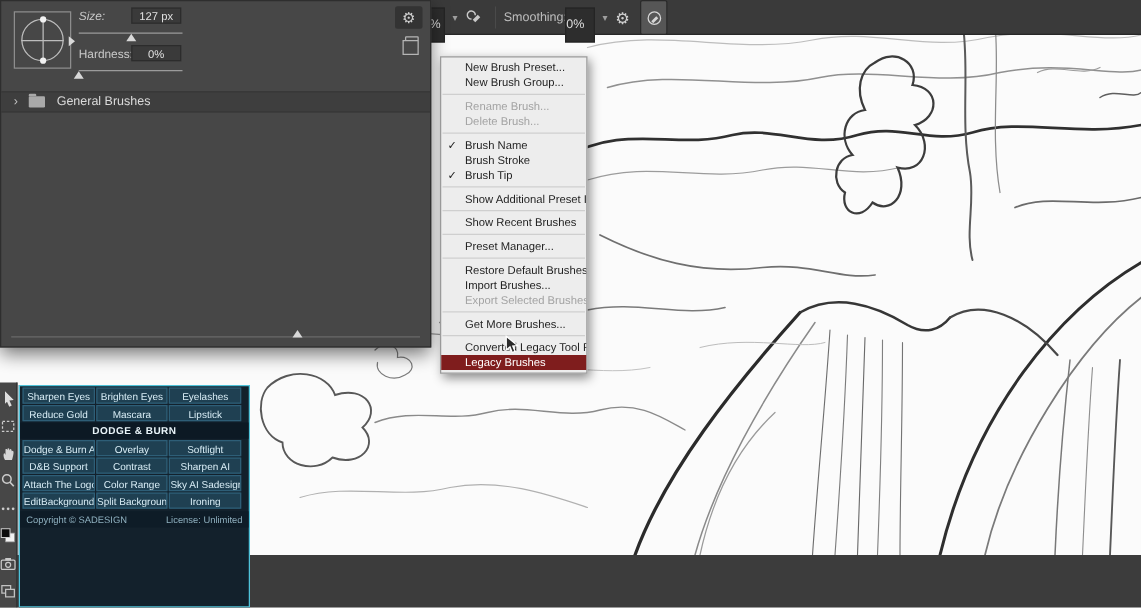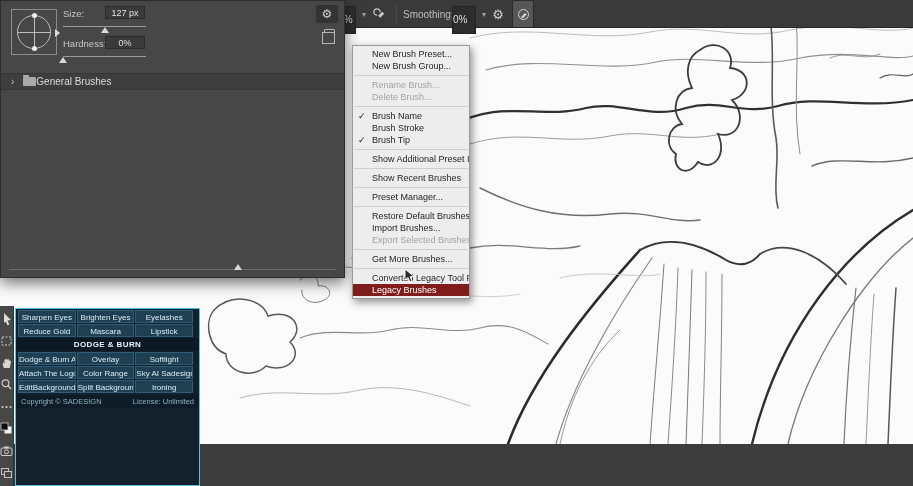--- a/index.html
+++ b/index.html
@@ -49,21 +49,21 @@
   #new-preset-btn { position:absolute; right:9px; top:28px; width:11px; height:10px;
                     border:1px solid #b5b5b5; border-radius:1px; }
   #new-preset-btn:before { content:""; position:absolute; left:-3px; top:2px; width:11px; height:10px;
                     border:1px solid #b5b5b5; background:#474747; }
   #group-row { position:absolute; left:0; top:72px; width:100%; height:17px; background:#3e3e3e;
                border-top:1px solid #373737; border-bottom:1px solid #373737;
                display:flex; align-items:center; }
   #group-chevron { color:#c0c0c0; font-size:10px; margin-left:10px; }
   #folder-icon { width:13px; height:9px; background:#a9a9a9; border-radius:1px; margin-left:9px; position:relative; }
   #folder-icon:before { content:""; position:absolute; left:0; top:-2px; width:6px; height:2px; background:#a9a9a9; border-radius:1px 1px 0 0; }
-  #group-label { color:#dadada; font-size:10px; }
+  #group-label { color:#dadada; font-size:10px; margin-left:9px; }
   #panel-bottom-line { position:absolute; left:8px; right:8px; bottom:7px; height:1px; background:#6a6a6a; }
   #panel-resize-tri { position:absolute; left:233px; bottom:7px; }
 
   
   #brush-menu { position:absolute; left:352px; top:45px; width:118px; background:#ededed;
                 border:1px solid #9a9a9a; box-shadow:2px 3px 8px rgba(0,0,0,.45); z-index:10;
                 padding:2px 0; }
   .menu-item { position:relative; height:12px; line-height:12px; font-size:9px; color:#1f1f1f;
                padding-left:19px; white-space:nowrap; overflow:hidden; }
   .menu-item.disabled { color:#a3a3a3; }
@@ -211,21 +211,21 @@
 <div id="brush-panel">
   <div id="angle-box">
     <div class="angle-line-v"></div>
     <div class="angle-line-h"></div>
     <div id="angle-circle"></div>
     <div class="angle-dot" style="top:3px;"></div>
     <div class="angle-dot" style="bottom:3px;"></div>
     <div id="angle-arrow"></div>
   </div>
 
-  <span class="bp-label" style="left:62px; top:7px;">Size:</span>
+  <span class="bp-label" style="left:62px; top:7px;font-style:italic;">Size:</span>
   <div class="bp-field" style="left:104px; top:5px;">
     <span>127 px</span>
   </div>
   <div class="bp-track" style="top:25px;"></div>
   <div class="tri-up" style="left:100px; top:26px;"></div>
 
   <span class="bp-label" style="left:62px; top:37px;">Hardness:</span>
   <div class="bp-field" style="left:104px; top:35px;">
     <span>0%</span>
   </div>
@@ -290,20 +290,25 @@
         <div class="ap-btn">Mascara</div>
         <div class="ap-btn">Lipstick</div>
       </div>
       <div class="ap-header">DODGE &amp; BURN</div>
       <div class="ap-row">
         <div class="ap-btn">Dodge &amp; Burn AI</div>
         <div class="ap-btn">Overlay</div>
         <div class="ap-btn">Softlight</div>
       </div>
       <div class="ap-row">
+        <div class="ap-btn">D&amp;B Support</div>
+        <div class="ap-btn">Contrast</div>
+        <div class="ap-btn">Sharpen AI</div>
+      </div>
+      <div class="ap-row">
         <div class="ap-btn">Attach The Logo</div>
         <div class="ap-btn">Color Range</div>
         <div class="ap-btn">Sky AI Sadesign</div>
       </div>
       <div class="ap-row">
         <div class="ap-btn">EditBackground</div>
         <div class="ap-btn">Split Background</div>
         <div class="ap-btn">Ironing</div>
       </div>
     </div>

